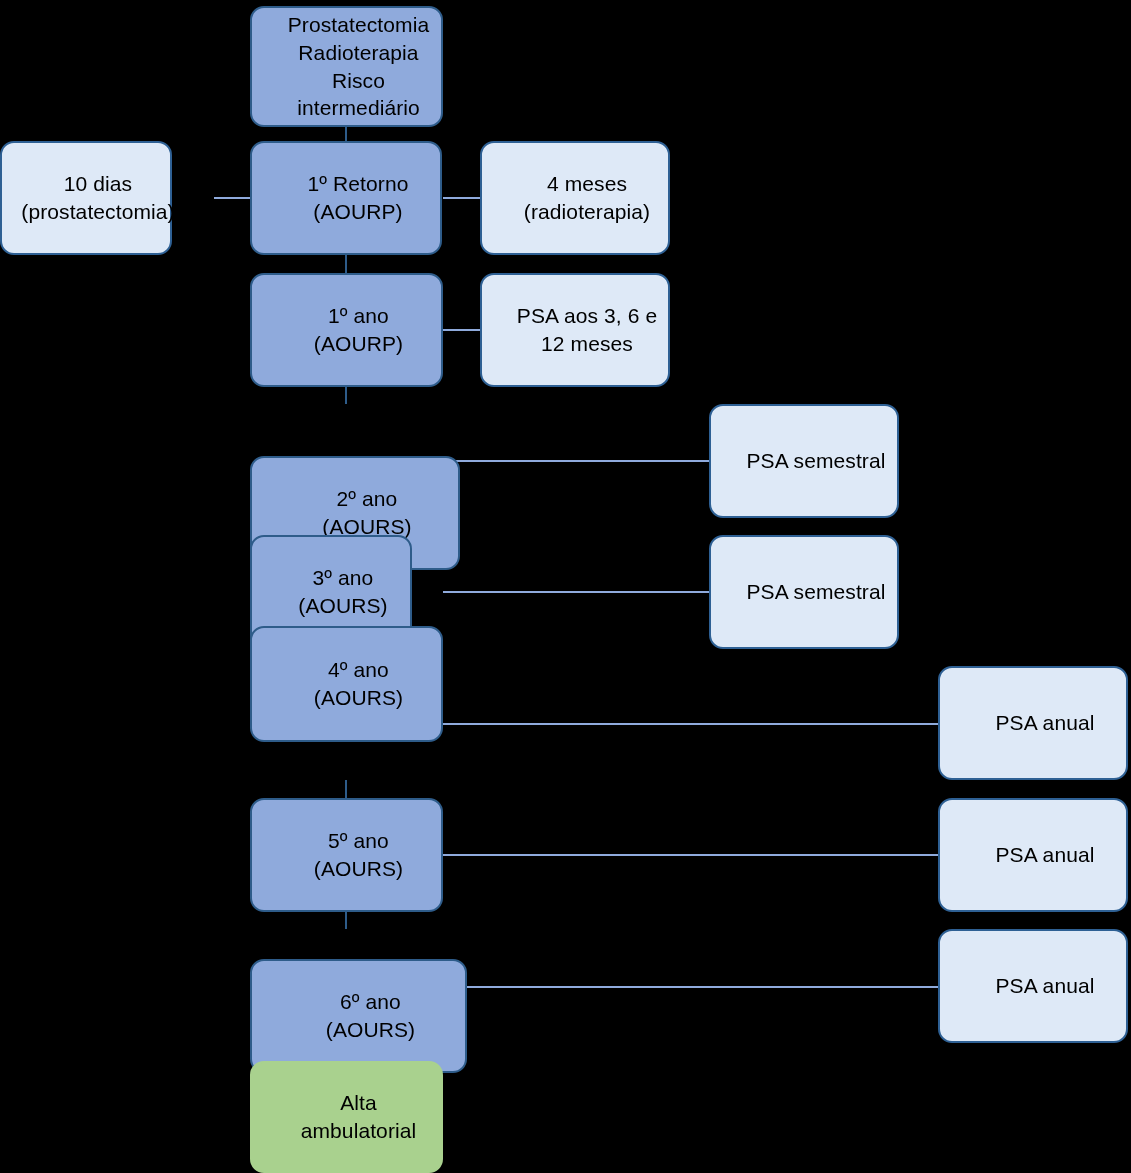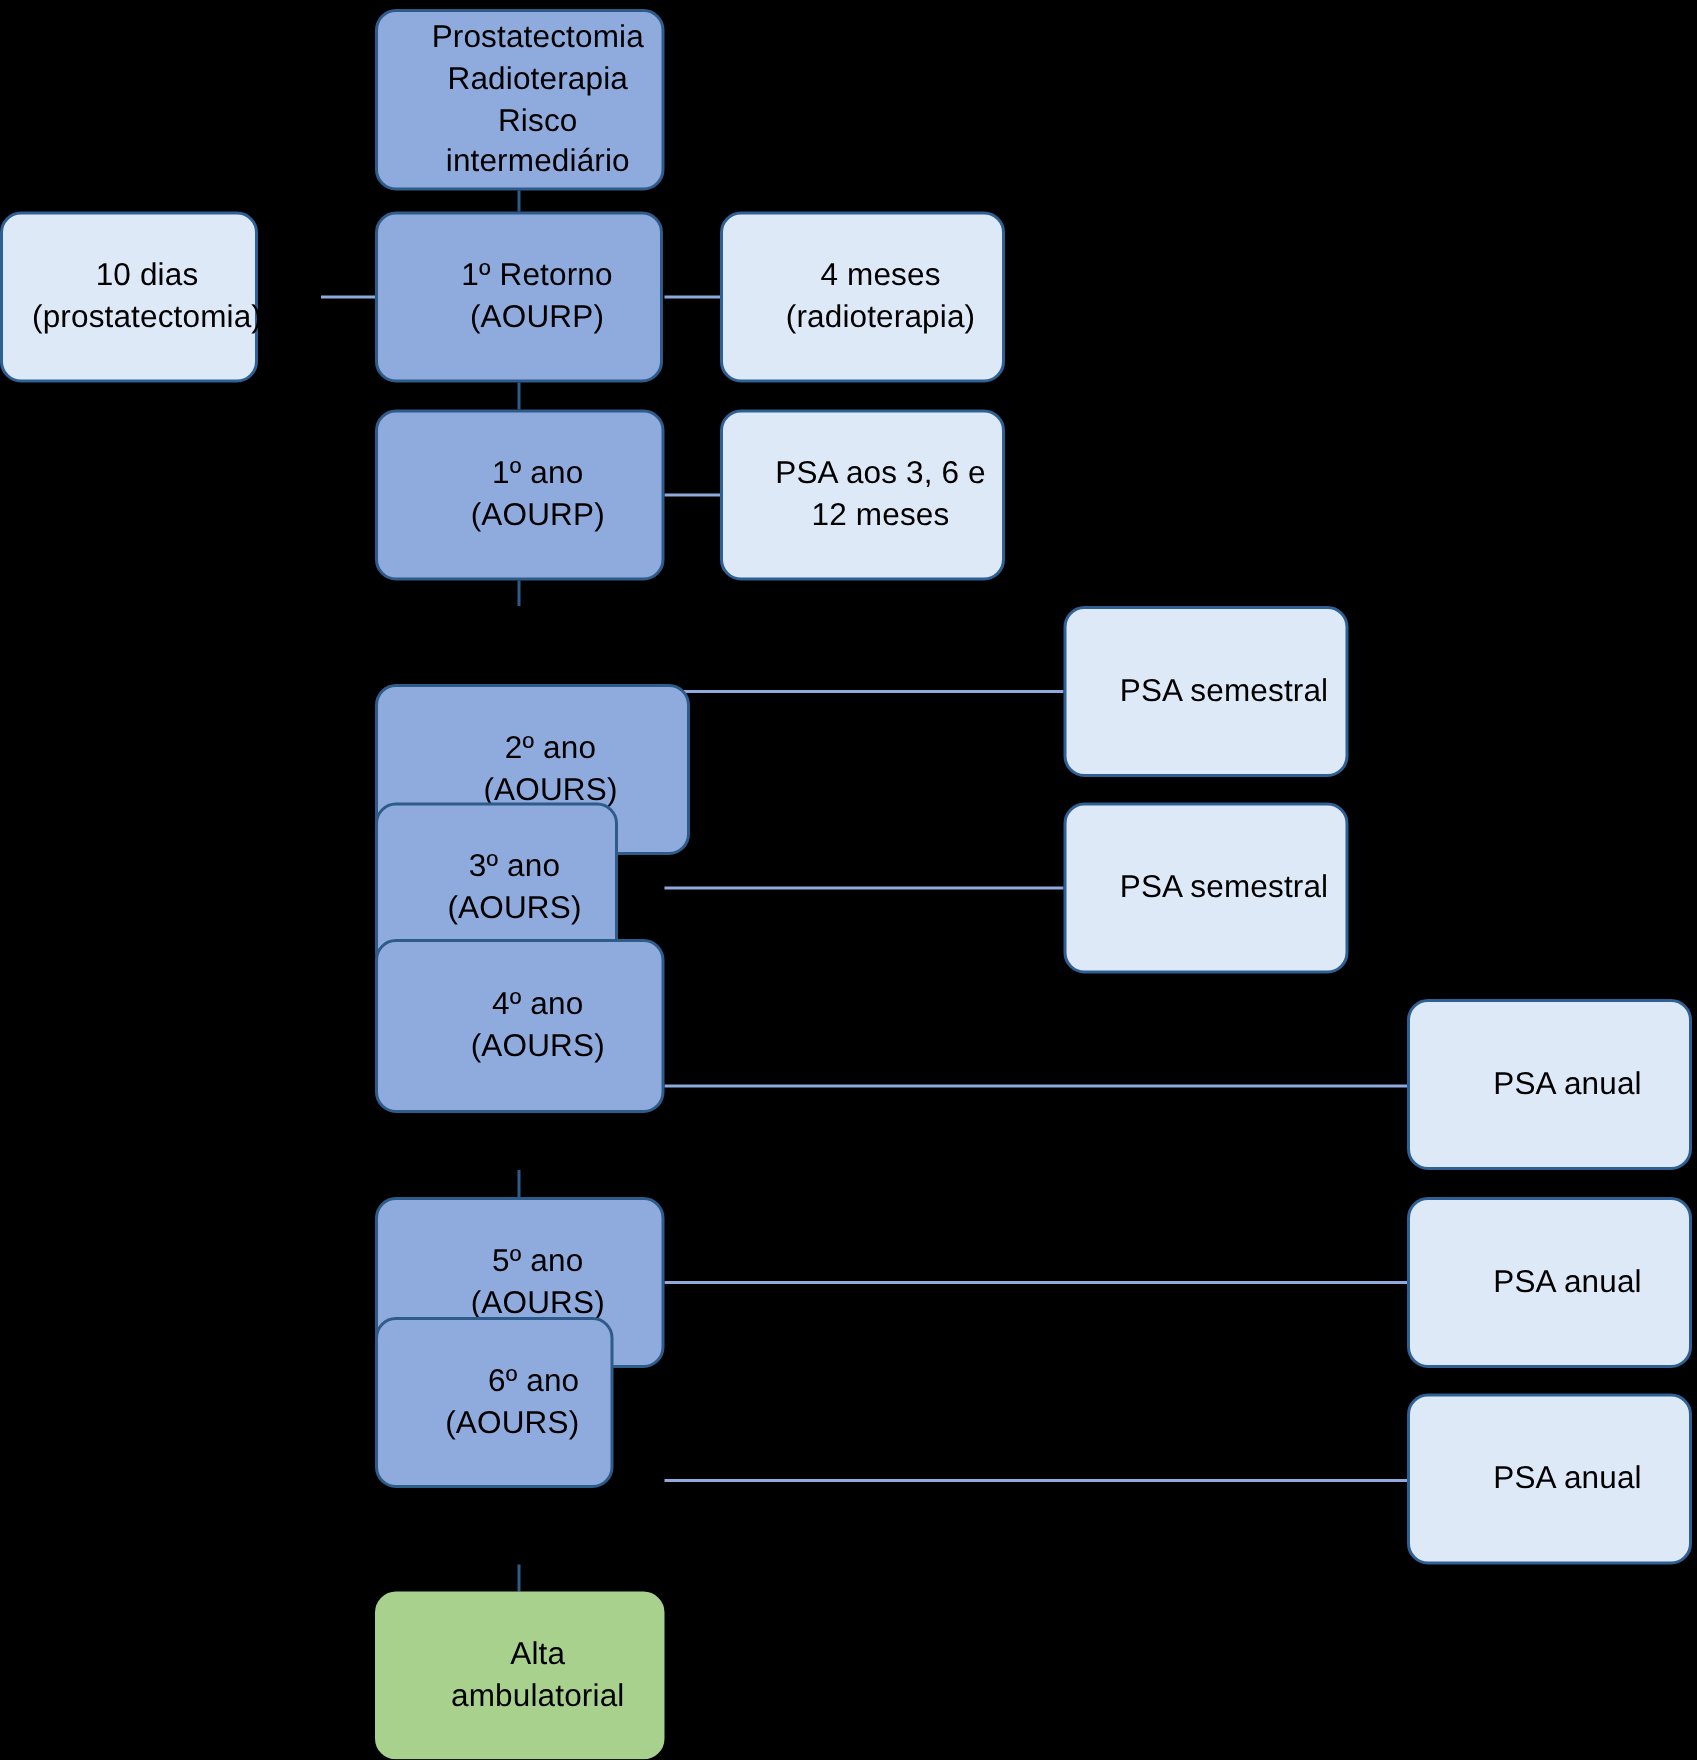--- a/index.html
+++ b/index.html
@@ -101,18 +101,18 @@
     <div class="node secondary" style="left: 709px; top: 404px; width: 190px; height: 114px;"><span class="node-text">PSA semestral</span></div>
     <div class="node primary" style="left: 250px; top: 535px; width: 162px; height: 114px;"><span class="node-text">3º ano
 (AOURS)</span></div>
     <div class="node secondary" style="left: 709px; top: 535px; width: 190px; height: 114px;"><span class="node-text">PSA semestral</span></div>
     <div class="node primary" style="left: 250px; top: 626px; width: 193px; height: 116px;"><span class="node-text">4º ano
 (AOURS)</span></div>
     <div class="node secondary" style="left: 938px; top: 666px; width: 190px; height: 114px;"><span class="node-text">PSA anual</span></div>
     <div class="node primary" style="left: 250px; top: 798px; width: 193px; height: 114px;"><span class="node-text">5º ano
 (AOURS)</span></div>
     <div class="node secondary" style="left: 938px; top: 798px; width: 190px; height: 114px;"><span class="node-text">PSA anual</span></div>
-    <div class="node primary" style="left: 250px; top: 878px; width: 159px; height: 114px; text-align: right;"><span class="node-text">6º ano
+    <div class="node primary" style="left: 250px; top: 959px; width: 217px; height: 114px;"><span class="node-text">6º ano
 (AOURS)</span></div>
     <div class="node secondary" style="left: 938px; top: 929px; width: 190px; height: 114px;"><span class="node-text">PSA anual</span></div>
     <div class="node terminal" style="left: 250px; top: 1061px; width: 193px; height: 112px;"><span class="node-text">Alta
 ambulatorial</span></div>
   </div>
 
 </body></html>

